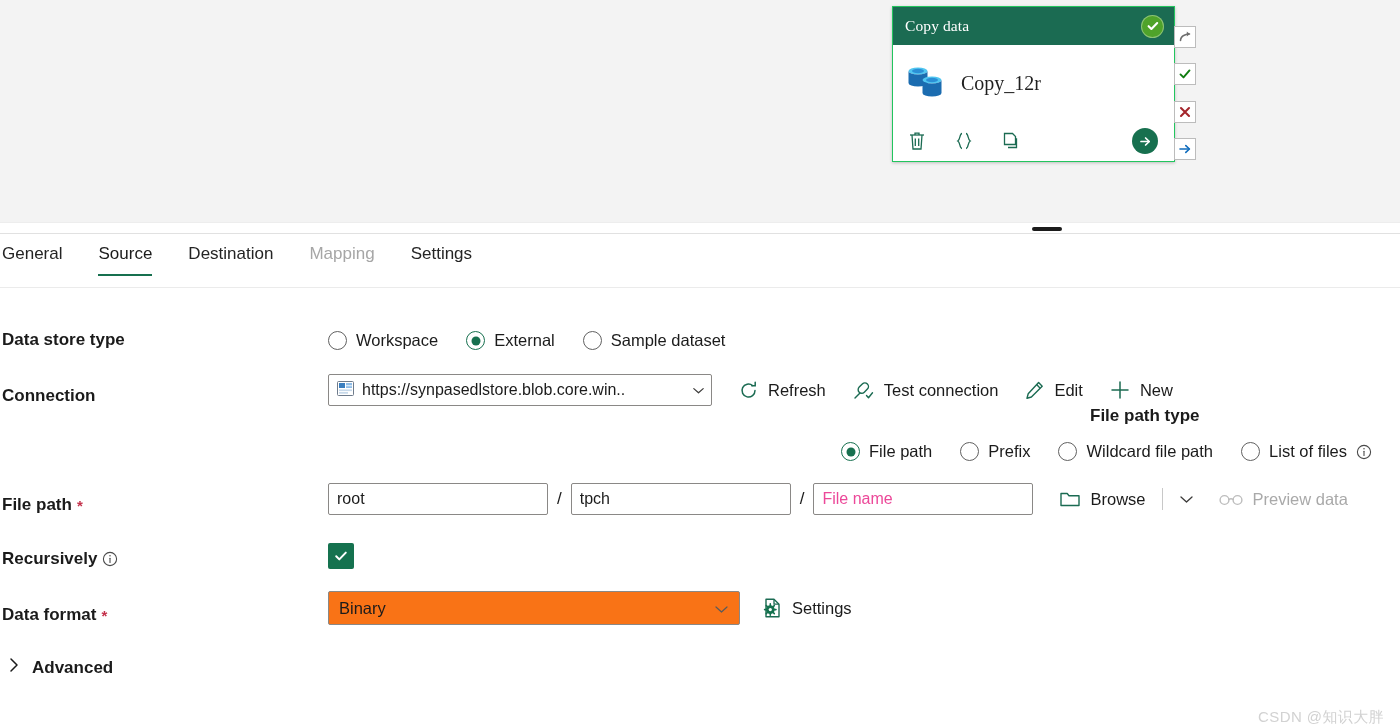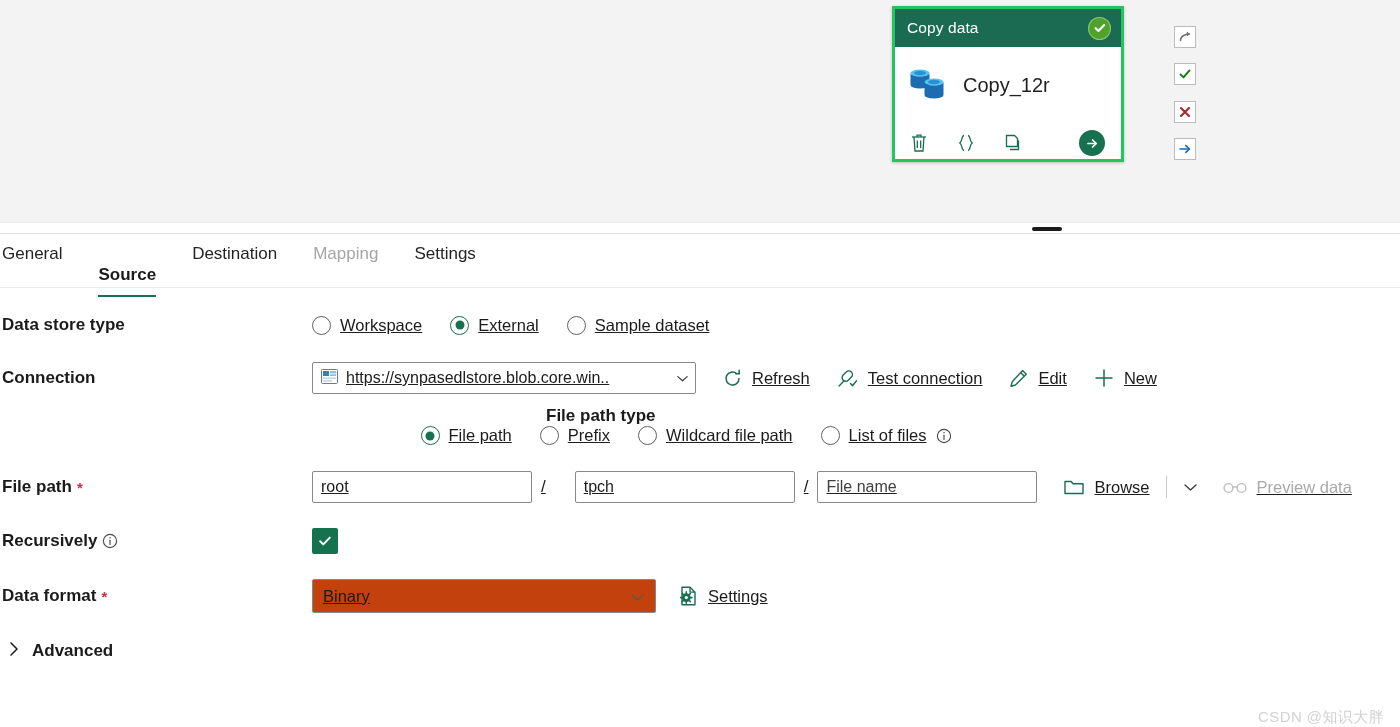--- a/index.html
+++ b/index.html
@@ -16,24 +16,25 @@
   
   .canvas {
     position: absolute; left: 0; top: 0;
     width: 1400px; height: 222px;
     background: #f3f3f3;
   }
 
   
   .activity-card {
     position: absolute; left: 892px; top: 6px;
-    width: 232px; height: 156px;
+    width: 283px; height: 156px;
     background: #ffffff;
-    border: 3px solid #22c55e;
+    border: 1px solid #22c55e;
     box-shadow: 0 1px 3px rgba(0,0,0,.22);
+    font-family: Liberation Serif, serif;
   }
   .card-header {
     height: 38px;
     background: #1b6b52;
     display: flex; align-items: center;
     padding: 0 10px 0 12px;
     position: relative;
   }
   .card-title {
     color: #ffffff; font-size: 15.5px; letter-spacing: .1px;
@@ -109,41 +110,41 @@
   }
   .tab {
     font-size: 17px;
     color: #242424;
     padding: 4px 18px 12px 18px;
     position: relative;
     cursor: pointer;
     white-space: nowrap;
   }
   .tab:first-child { padding-left: 0; }
-  .tab.active { font-weight: bold; color: #1b1b1b; margin-top: 21px; }
+  .tab.active { font-weight: normal; color: #1b1b1b; }
   .tab.active::after {
     content: ""; position: absolute;
     left: 18px; right: 18px; bottom: 0;
     height: 2.5px; background: #17704f;
   }
   .tab:first-child.active::after { left: 0; }
   .tab.disabled { color: #a6a6a6; cursor: default; }
 
   
   .form { position: absolute; left: 0; top: 300px; width: 1400px; }
-  .row { display: flex; align-items: center; min-height: 44px; }
+  .row { display: flex; align-items: flex-end; min-height: 44px; gap: 16px; }
   .row-label {
     width: 312px; flex: none;
     font-size: 17px; font-weight: bold; color: #1b1b1b;
     padding-left: 2px;
     display: flex; align-items: center; gap: 5px;
   }
   .req { color: #c4314b; font-size: 15px; font-weight: bold; }
   .info-icon { display: inline-flex; align-items: center; }
-  .row-content { display: flex; align-items: center; text-decoration: underline; }
+  .row-content { display: flex; align-items: center; }
 
   
   .radio-group { display: flex; align-items: center; }
   .radio-item {
     display: flex; align-items: center; gap: 9px;
     margin-right: 28px; cursor: pointer;
     font-size: 16.5px; color: #1b1b1b;
   }
   .radio {
     width: 19px; height: 19px; border-radius: 50%;
@@ -162,32 +163,32 @@
   .field {
     height: 32px;
     border: 1px solid #8a8886;
     border-radius: 2px;
     background: #fff;
     display: flex; align-items: center;
     padding: 0 8px;
     font-size: 16px;
     color: #1b1b1b;
   }
-  .field.placeholder { color: #404040; }
+  .field.placeholder { color: #ec4899; }
   .connection-field {
     width: 384px;
     gap: 8px;
     padding-right: 6px;
   }
   .connection-text {
     flex: 1; font-size: 16px; color: #1b1b1b;
     overflow: hidden; white-space: nowrap;
   }
   .path-seg-1 { width: 220px; }
-  .path-seg-2 { width: 220px; margin-left: 20px; }
+  .path-seg-2 { width: 220px; }
   .path-seg-3 { width: 220px; }
   .slash { padding: 0 9px; font-size: 17px; color: #1b1b1b; }
 
   .cmd {
     display: flex; align-items: center; gap: 9px;
     margin-left: 26px;
     font-size: 16.5px; color: #1b1b1b;
     cursor: pointer; white-space: nowrap;
   }
   .cmd.disabled { color: #a9a9a9; cursor: default; }
@@ -201,23 +202,23 @@
   
   .checkbox {
     width: 26px; height: 26px; border-radius: 2px;
     background: #15724f;
     display: flex; align-items: center; justify-content: center;
     cursor: pointer;
   }
 
   
   .select {
-    width: 344px; height: 34px;
+    width: 412px; height: 34px;
     border: 1px solid #8a8886; border-radius: 2px;
-    background: #c2410c;
+    background: #f97316;
     display: flex; align-items: center;
     padding: 0 10px;
     font-size: 16.5px; color: #1b1b1b;
     cursor: pointer;
   }
   .select .sv { flex: 1; }
 
   .advanced {
     display: flex; align-items: center; gap: 12px;
     padding-left: 8px;

